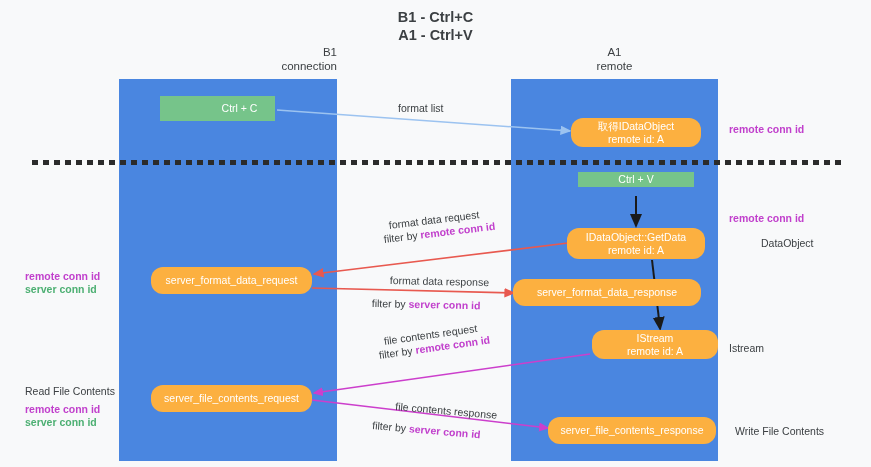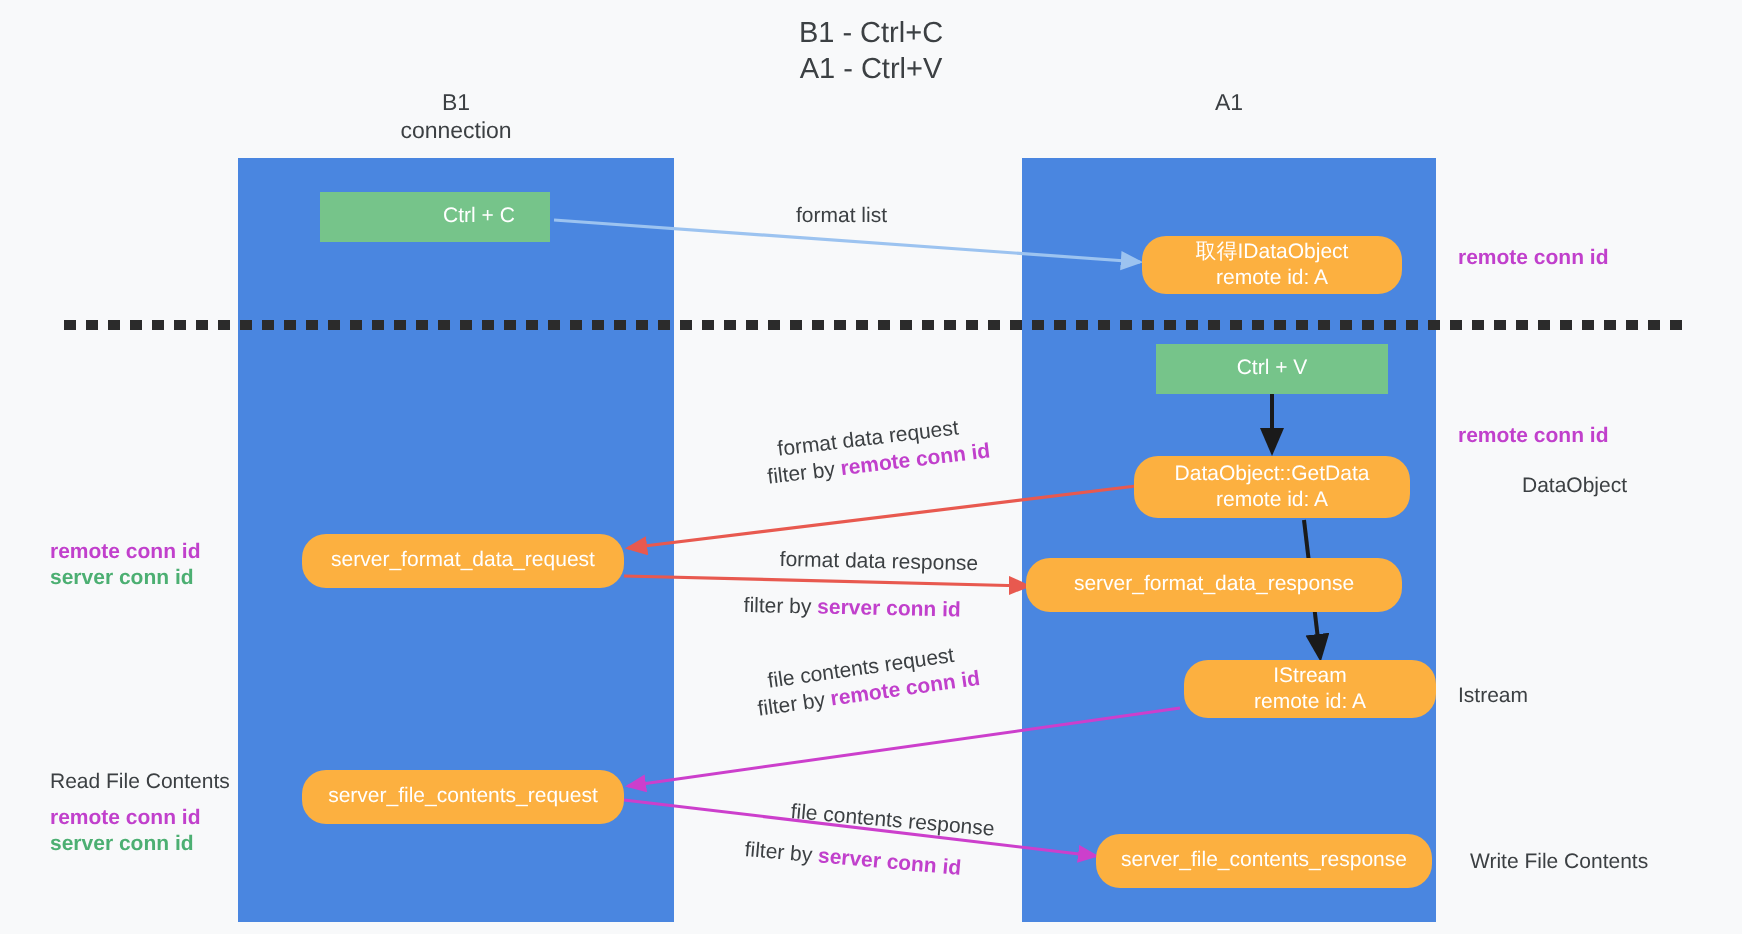--- a/index.html
+++ b/index.html
@@ -25,31 +25,32 @@
   .lane-b1 { left: 119px; top: 79px; width: 218px; height: 382px; }
   .lane-a1 { left: 511px; top: 79px; width: 207px; height: 382px; }
 
   .col-head {
     position: absolute;
     text-align: center;
     color: #3c4043;
     font-size: 11.5px;
     line-height: 13.5px;
   }
-  .col-head-b1 { left: 119px; top: 46px; width: 218px; }
+  .col-head-b1 { left: 119px; top: 46px; width: 218px; text-align: right; }
   .col-head-a1 { left: 511px; top: 46px; width: 207px; }
 
   .title {
     position: absolute;
     left: 0; top: 8px;
     width: 871px;
     text-align: center;
     color: #3c4043;
     font-size: 14.5px;
     line-height: 18px;
+    font-weight: bold;
   }
 
   .dashed {
     position: absolute;
     left: 32px;
     top: 160px;
     width: 812px;
     height: 5px;
     background-image: repeating-linear-gradient(to right,
       #2b2b2b 0px, #2b2b2b 6px, rgba(0,0,0,0) 6px, rgba(0,0,0,0) 11px);
@@ -114,20 +115,21 @@
 
   <div class="lane lane-b1"></div>
   <div class="lane lane-a1"></div>
 
   <div class="col-head col-head-b1">
     <div>B1</div>
     <div>connection</div>
   </div>
   <div class="col-head col-head-a1">
     <div>A1</div>
+    <div>remote</div>
   </div>
 
   <svg class="overlay" viewBox="0 0 871 467">
     <defs>
       <marker id="ar-blue" markerWidth="7" markerHeight="7" refX="6" refY="3" orient="auto">
         <path d="M0,0 L7,3 L0,6 z" fill="#9cc3f0"></path>
       </marker>
       <marker id="ar-red" markerWidth="7" markerHeight="7" refX="6" refY="3" orient="auto">
         <path d="M0,0 L7,3 L0,6 z" fill="#e8594f"></path>
       </marker>
@@ -158,26 +160,26 @@
 
   <div class="box green" style="left:160px; top:96px; width:115px; height:25px;padding-left:48px;">
     <span>Ctrl + C</span>
   </div>
 
   <div class="box orange" style="left:571px; top:118px; width:130px; height:29px;">
     <span>取得IDataObject</span>
     <span>remote id: A</span>
   </div>
 
-  <div class="box green" style="left:578px; top:172px; width:116px; height:25px;">
+  <div class="box green" style="left:578px; top:172px; width:116px; height:15px;">
     <span>Ctrl + V</span>
   </div>
 
   <div class="box orange" style="left:567px; top:228px; width:138px; height:31px;">
-    <span>DataObject::GetData</span>
+    <span>IDataObject::GetData</span>
     <span>remote id: A</span>
   </div>
 
   <div class="box orange" style="left:151px; top:267px; width:161px; height:27px;text-align:center;">
     <span>server_format_data_request</span>
   </div>
 
   <div class="box orange" style="left:513px; top:279px; width:188px; height:27px;">
     <span>server_format_data_response</span>
   </div>

